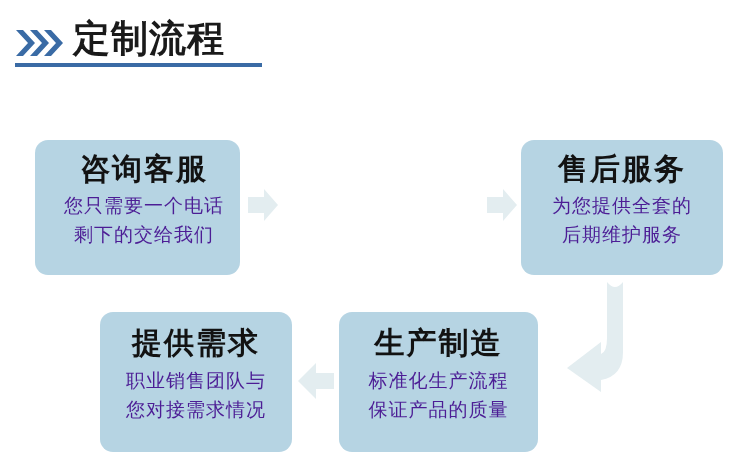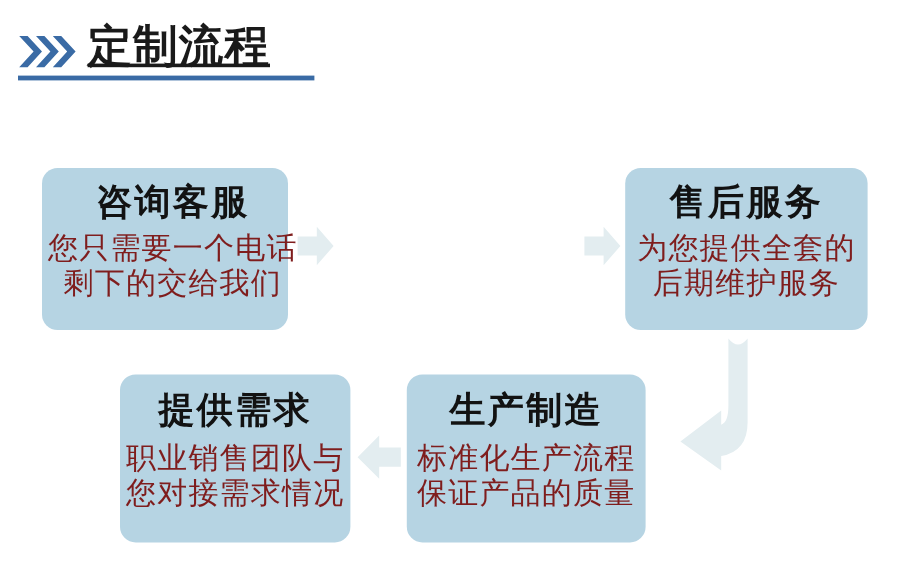--- a/index.html
+++ b/index.html
@@ -38,21 +38,20 @@
   .title-text {
     position: absolute;
     left: 58px;
     top: 0px;
     font-size: 37px;
     font-weight: bold;
     color: #1a1a1a;
     letter-spacing: 1px;
     line-height: 46px;
     white-space: nowrap;
-    text-decoration: underline;
   }
   .title-rule {
     position: absolute;
     left: 0px;
     top: 47px;
     width: 247px;
     height: 4px;
     background: #3a6ba5;
   }
   .subtitle {
@@ -78,23 +77,23 @@
   }
   .card-title {
     font-size: 30px;
     font-weight: bold;
     color: #121212;
     letter-spacing: 2px;
     line-height: 1;
     white-space: nowrap;
   }
   .card-body {
-    font-family: Liberation Serif, serif;
-    font-size: 25px;
-    color: #7f1d1d;
+    font-family: Liberation Mono, monospace;
+    font-size: 19px;
+    color: #4c1d95;
     text-align: center;
     line-height: 29px;
     letter-spacing: 1px;
     white-space: nowrap;
   }
 
   
   .card.top {
     top: 140px;
     height: 135px;

